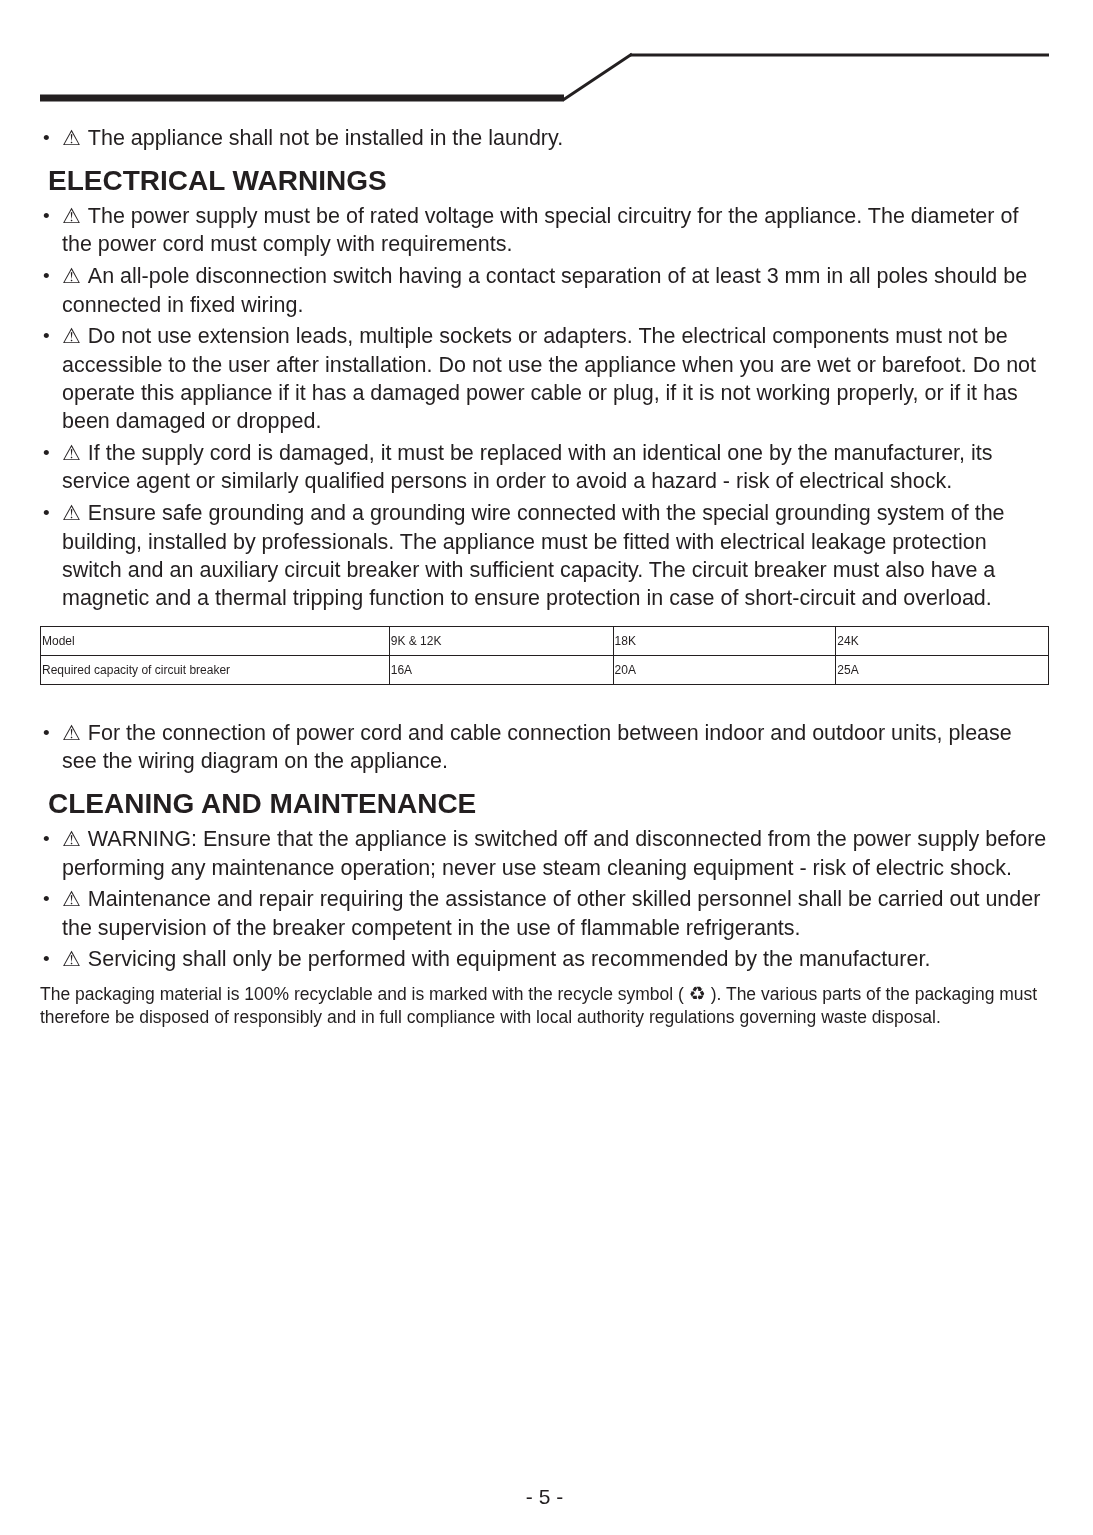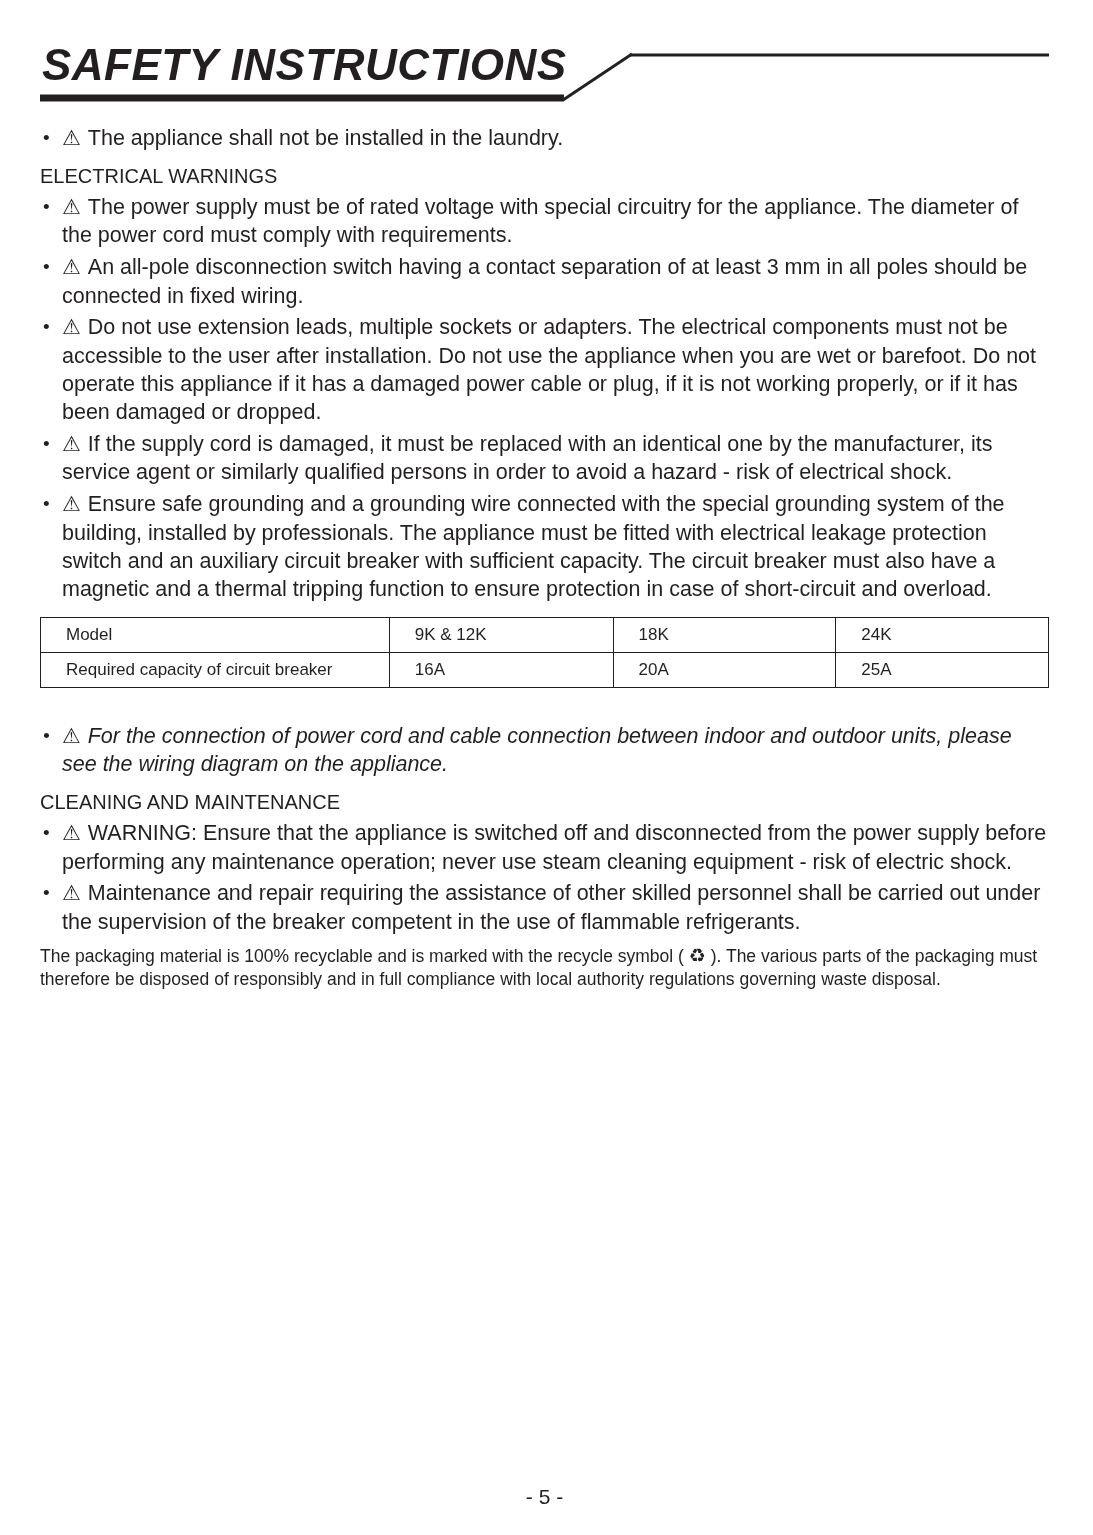--- a/index.html
+++ b/index.html
@@ -54,40 +54,40 @@
     top: 1px;
     font-size: 19px;
   }
   .warn-icon {
     font-size: 21px;
     margin-right: 7px;
     font-family: "DejaVu Sans", sans-serif;
   }
 
   .section-heading {
-    font-size: 20px;
-    font-weight: normal;
-    margin: 9px 0 5px 0;
+    font-size: 28px;
+    font-weight: bold;
+    margin: 9px 0 5px 8px;
   }
 
   
   table.breaker {
     border-collapse: collapse;
     width: 100%;
     margin-top: 10px;
     margin-bottom: 28px;
   }
   table.breaker td {
     border: 1.5px solid #231f20;
-    font-size: 17px;
-    padding: 7px 25px;
+    font-size: 12px;
+    padding: 7px 1px;
     vertical-align: middle;
   }
 
-  .post-table { margin-top: 6px; font-style: italic; }
+  .post-table { margin-top: 6px; }
 
   
   .disposal-text {
     font-size: 17.5px;
     line-height: 1.32;
     margin-top: 4px;
   }
   .recycle-icon {
     font-family: "DejaVu Sans", sans-serif;
     font-size: 19px;
@@ -105,21 +105,20 @@
 <body>
 
 <div class="page">
 
   <div class="title-block">
     <svg viewBox="0 0 1009 64" aria-hidden="true">
       <line x1="0" y1="54" x2="524" y2="54" stroke="#231f20" stroke-width="7"></line>
       <line x1="523" y1="56" x2="592" y2="10" stroke="#231f20" stroke-width="3"></line>
       <line x1="590" y1="11" x2="1009" y2="11" stroke="#231f20" stroke-width="3"></line>
     </svg>
-    <div class="page-title">SAFETY INSTRUCTIONS</div>
   </div>
 
   <div>
     <div class="bullet">
       <span class="warn-icon">⚠</span><span>The appliance shall not be installed in the laundry.</span>
     </div>
   </div>
 
   <div>
     <div class="section-heading">ELECTRICAL WARNINGS</div>
@@ -168,20 +167,23 @@
   </div>
 
   <div>
     <div class="section-heading">CLEANING AND MAINTENANCE</div>
     <div class="bullet">
       <span class="warn-icon">⚠</span><span>WARNING: Ensure that the appliance is switched off and disconnected from the power supply before performing any maintenance operation; never use steam cleaning equipment - risk of electric shock.</span>
     </div>
     <div class="bullet">
       <span class="warn-icon">⚠</span><span>Maintenance and repair requiring the assistance of other skilled personnel shall be carried out under the supervision of the breaker competent in the use of flammable refrigerants.</span>
     </div>
+    <div class="bullet">
+      <span class="warn-icon">⚠</span><span>Servicing shall only be performed with equipment as recommended by the manufacturer.</span>
+    </div>
   </div>
 
   <div>
     <div class="disposal-text">
       <span>The packaging material is 100% recyclable and is marked with the recycle symbol (</span>
       <span class="recycle-icon">♻</span>
       <span>). The various parts of the packaging must therefore be disposed of responsibly and in full compliance with local authority regulations governing waste disposal.</span>
     </div>
   </div>
 

